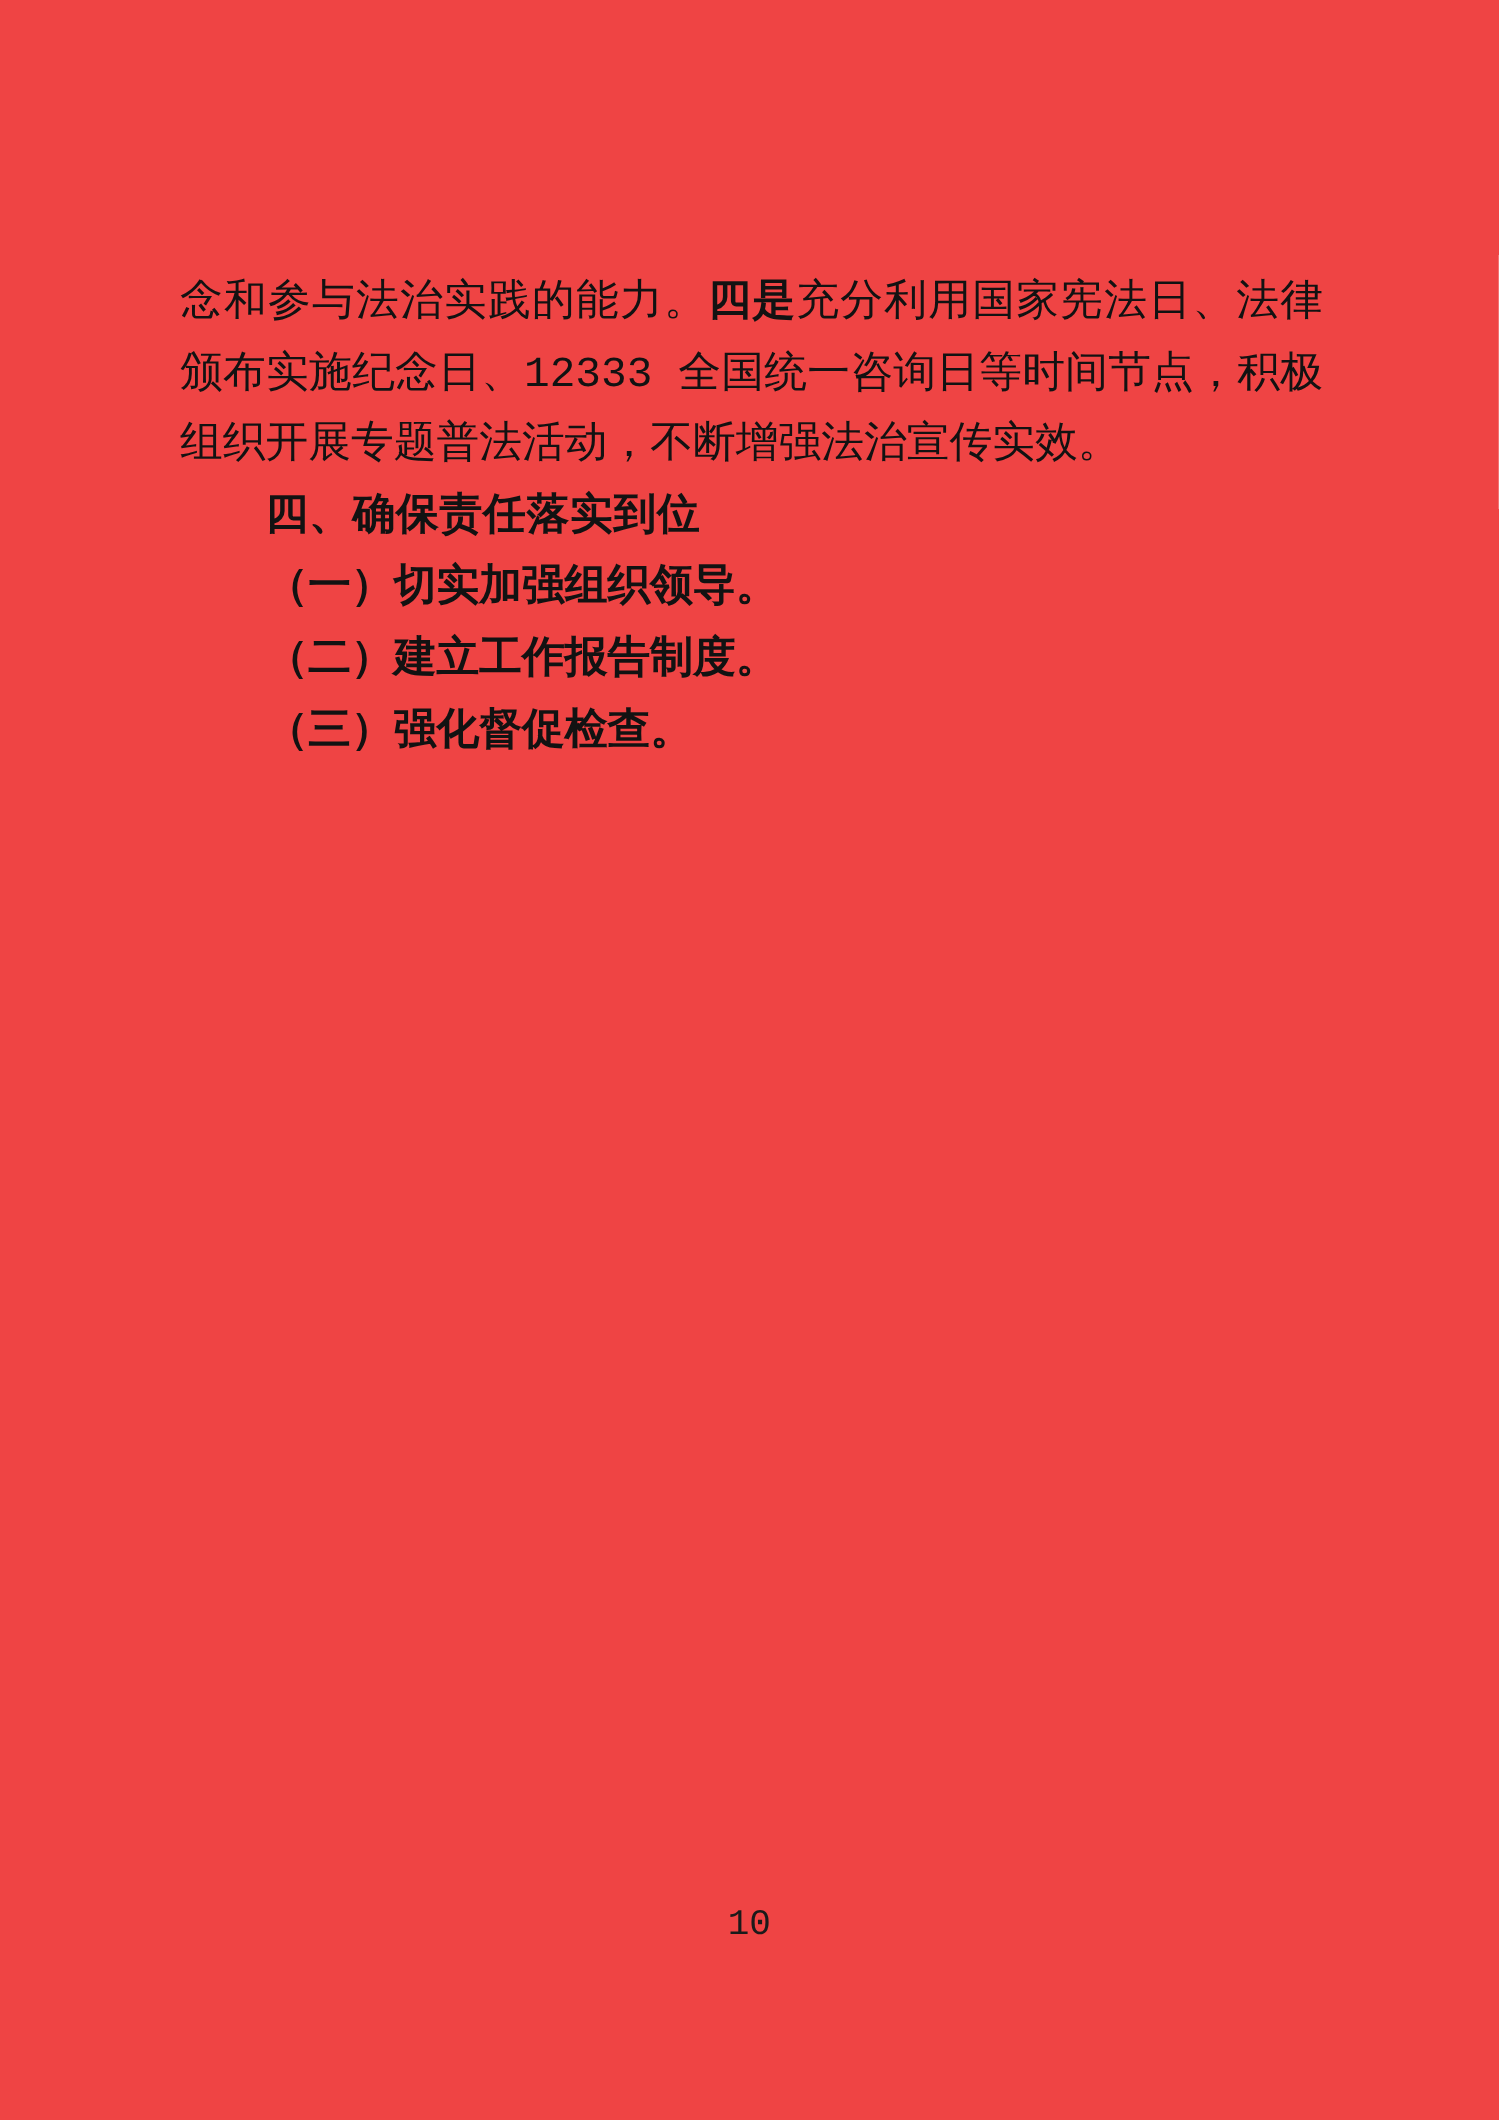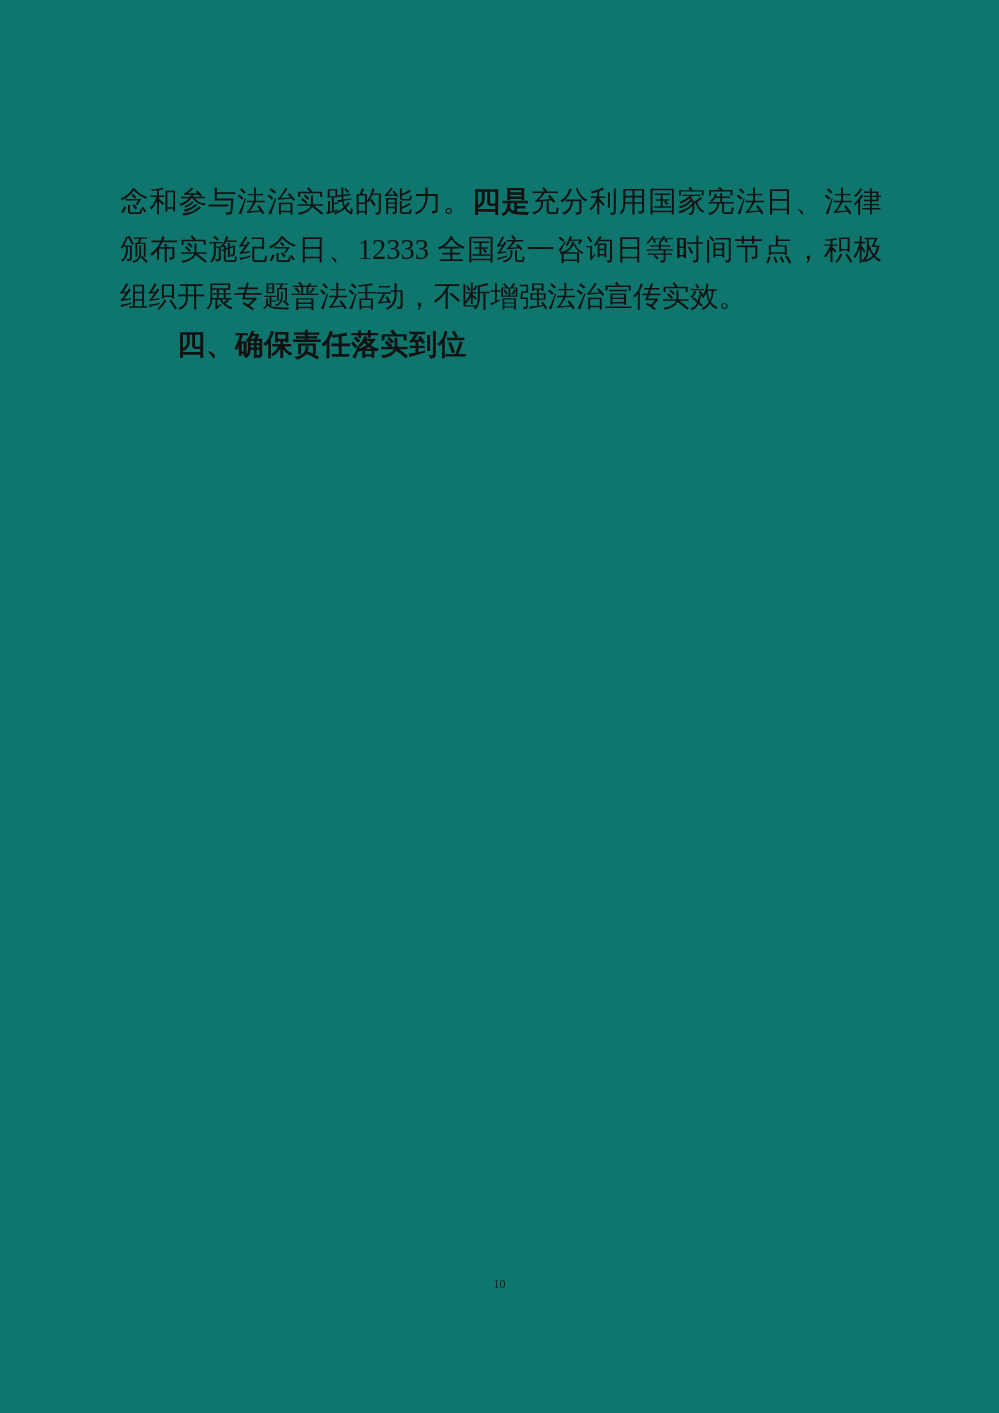--- a/index.html
+++ b/index.html
@@ -8,21 +8,22 @@
     height: 1413px;
     background: #ffffff;
     position: relative;
     overflow: hidden;
     font-family: "Liberation Serif", serif;
     color: #121212;
   }
   .page {
     position: absolute;
     inset: 0;
-    background: #0f766e;
+    background: #ef4444;
+    font-family: Liberation Mono, monospace;
   }
   .content {
     position: absolute;
     left: 120px;
     top: 178px;
     width: 762px;
     font-size: 28.5px;
     line-height: 47.6px;
     text-align: justify;
     text-justify: inter-ideograph;
@@ -42,39 +43,42 @@
   }
   .sub-heading {
     font-weight: bold;
   }
   .page-number {
     position: absolute;
     top: 1270px;
     left: 0;
     width: 100%;
     text-align: center;
-    font-size: 12px;
+    font-size: 24px;
     line-height: 28px;
     color: #1a1a1a;
   }
 </style>
 </head>
 <body>
 
 <div class="page">
 
   <div class="content">
 
     <p class="continuation"><span>念和参与法治实践的能力。</span><span class="bold-run">四是</span><span>充分利用国家宪法日、法律颁布实施纪念日、12333 全国统一咨询日等时间节点，积极组织开展专题普法活动，不断增强法治宣传实效。</span></p>
 
     <p class="section-heading">四、确保责任落实到位</p>
 
+    <p class="sub-heading">（一）切实加强组织领导。</p>
 
 
+    <p class="sub-heading">（二）建立工作报告制度。</p>
 
 
+    <p class="sub-heading">（三）强化督促检查。</p>
 
 
   </div>
 
   <div class="page-number">10</div>
 
 </div>
 
 </body></html>

